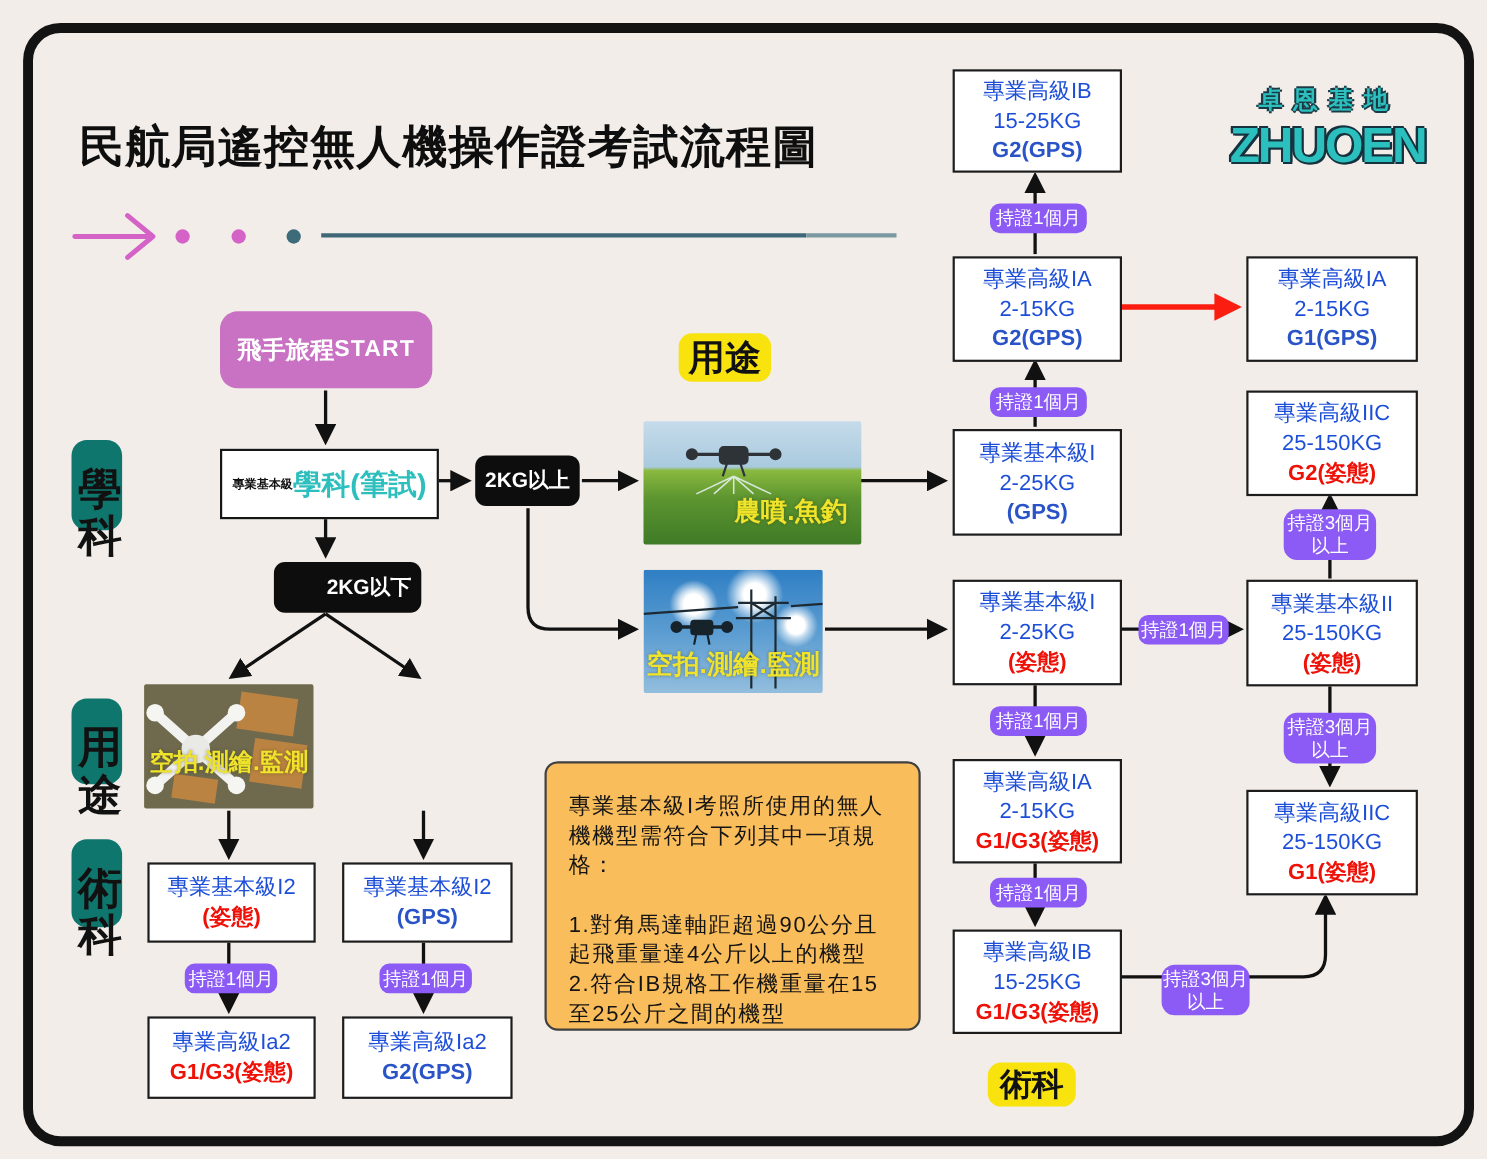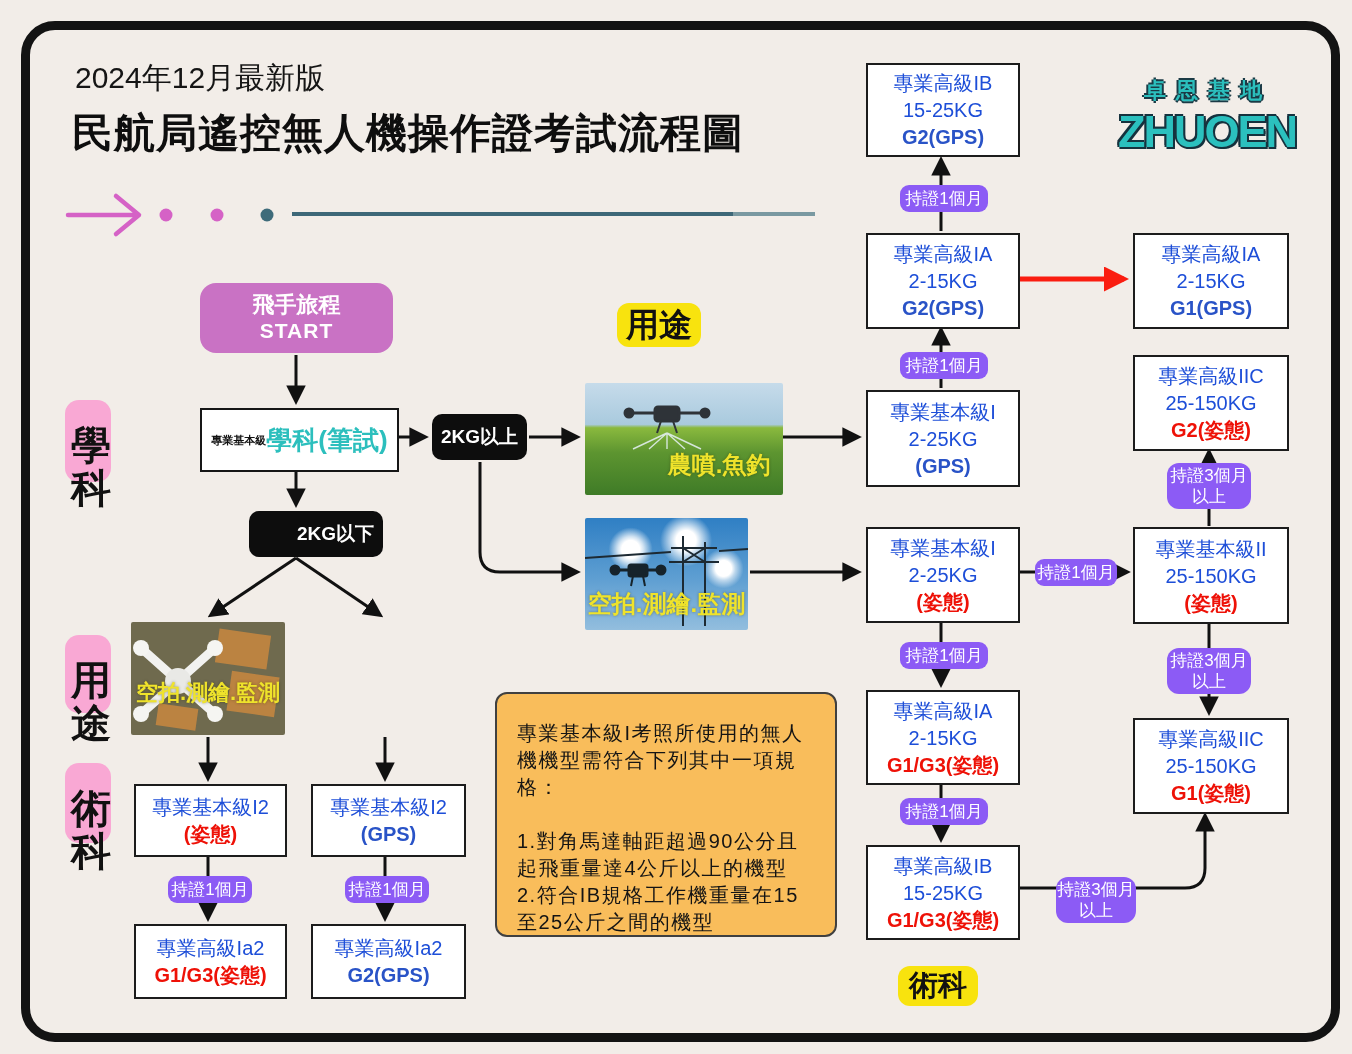--- a/index.html
+++ b/index.html
@@ -15,38 +15,38 @@
 
   
   .logo{left:1118px;top:76px;width:170px;text-align:center;z-index:2;}
   .logo-cn{font-size:22px;font-weight:bold;color:#2BBFBD;letter-spacing:10px;text-indent:10px;
            text-shadow:-2px 0 #1b3a45,2px 0 #1b3a45,0 -2px #1b3a45,0 2px #1b3a45;}
   .logo-en{font-size:45px;font-weight:900;color:#2BC0BE;letter-spacing:-2px;margin-top:0px;
            text-shadow:-2px 0 #16323E,2px 0 #16323E,0 -2px #16323E,0 2px #16323E,2px 2px #16323E,-2px -2px #16323E;}
 
   
   .start{left:200px;top:283px;width:193px;height:70px;background:#C972C4;border-radius:16px;
-         display:flex;flex-direction:column;align-items:center;justify-content:center;z-index:3;}
+         display:flex;flex-direction:row;align-items:center;justify-content:center;z-index:3;}
   .start .s1{color:#fff;font-weight:bold;font-size:22px;line-height:26px;}
   .start .s2{color:#fff;font-weight:bold;font-size:21px;line-height:26px;letter-spacing:1px;}
 
   
   .exam{left:200px;top:408px;width:195px;height:60px;background:#fff;border:2px solid #161616;
         display:flex;flex-direction:row;align-items:center;justify-content:center;z-index:3;}
   .exam .tag{font-size:11px;font-weight:bold;color:#111;}
   .exam .big{font-size:26px;font-weight:bold;color:#2CBFBD;}
 
   
   .blackpill{background:#0D0D0D;color:#fff;font-weight:bold;font-size:19px;border-radius:10px;
              display:flex;align-items:center;justify-content:center;z-index:3;}
   .w-above{left:432px;top:414px;width:95px;height:46px;}
   .w-below{left:249px;top:511px;width:95px;height:46px;padding-left:39px;}
 
   
-  .ylabel{background:#f9a8d4;border-radius:14px;z-index:2;}
+  .ylabel{background:#0f766e;border-radius:14px;z-index:2;}
   .ylabel .vtext{position:absolute;left:6px;top:24px;width:42px;font-size:40px;font-weight:bold;
                  color:#111;line-height:43px;word-break:break-all;}
   .yl-subject{left:65px;top:400px;width:46px;height:82px;}
   .yl-purpose{left:65px;top:635px;width:46px;height:78px;}
   .yl-practical{left:65px;top:763px;width:46px;height:80px;}
   .ylabel-h{background:#F8E30E;border-radius:12px;z-index:2;display:flex;align-items:center;justify-content:center;
             font-weight:bold;color:#111;}
   .yl-purpose-top{left:617px;top:303px;width:84px;height:44px;font-size:33px;}
   .yl-practical-bottom{left:898px;top:966px;width:80px;height:40px;font-size:29px;}
 
@@ -138,21 +138,20 @@
       <path d="M208,737 L208,778" marker-end="url(#ah)"></path>
       <path d="M385,737 L385,778" marker-end="url(#ah)"></path>
       <path d="M208,855 L208,918" marker-end="url(#ah)"></path>
       <path d="M385,855 L385,918" marker-end="url(#ah)"></path>
     </g>
     <path d="M1020,279 L1124,279" stroke="#FA1D10" stroke-width="5" fill="none" marker-end="url(#ahr)"></path>
   </svg>
 
   <div class="frame"></div>
 
-  <div class="abs version">2024年12月最新版</div>
   <div class="abs title">民航局遙控無人機操作證考試流程圖</div>
 
   <div class="abs logo">
     <div class="logo-cn">卓恩基地</div>
     <div class="logo-en">ZHUOEN</div>
   </div>
 
   <div class="abs start">
     <div class="s1">飛手旅程</div>
     <div class="s2">START</div>

